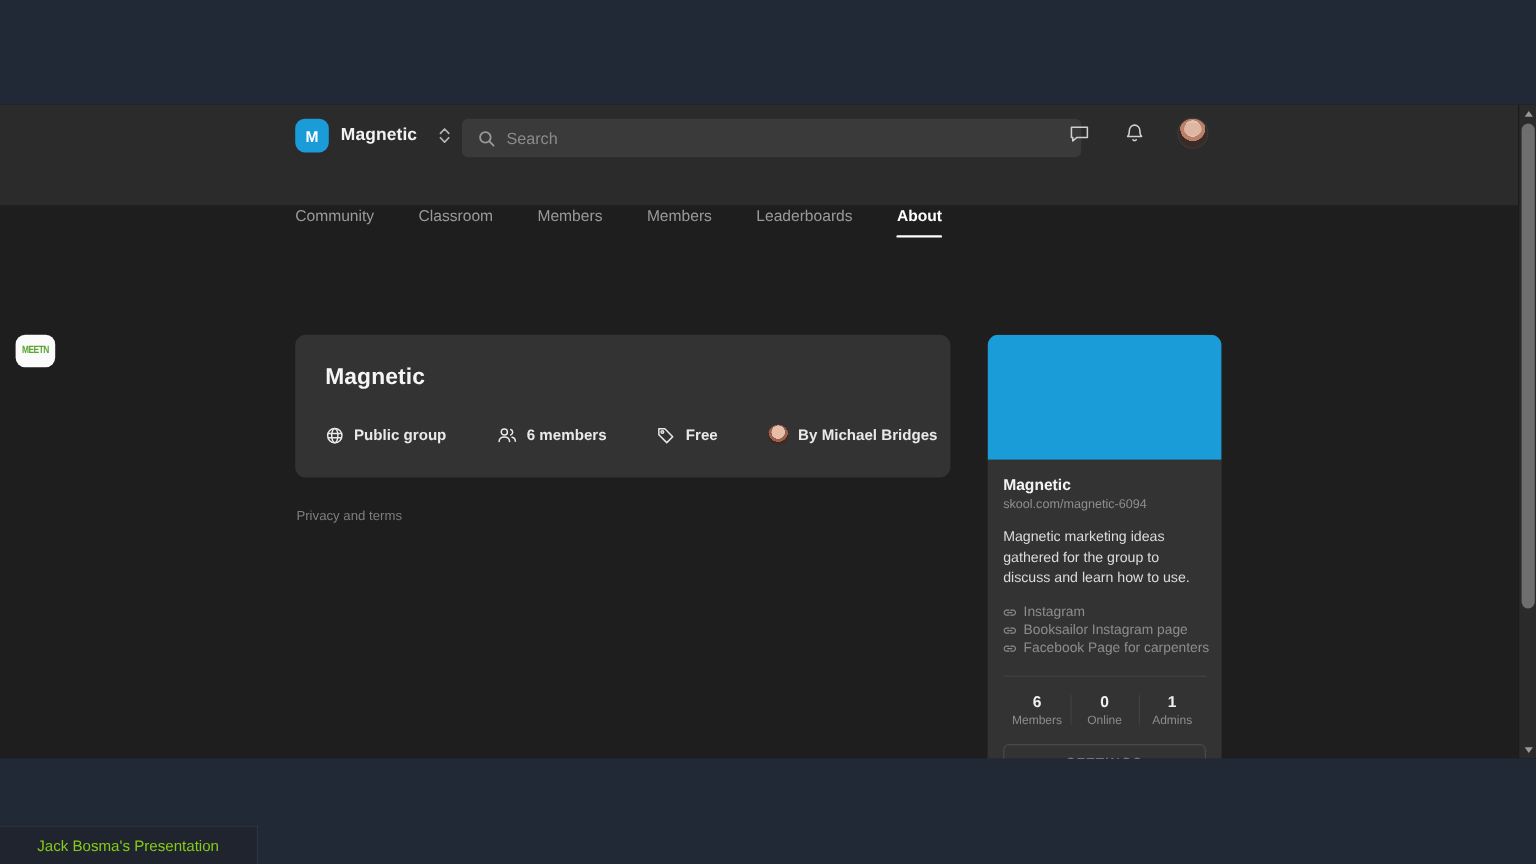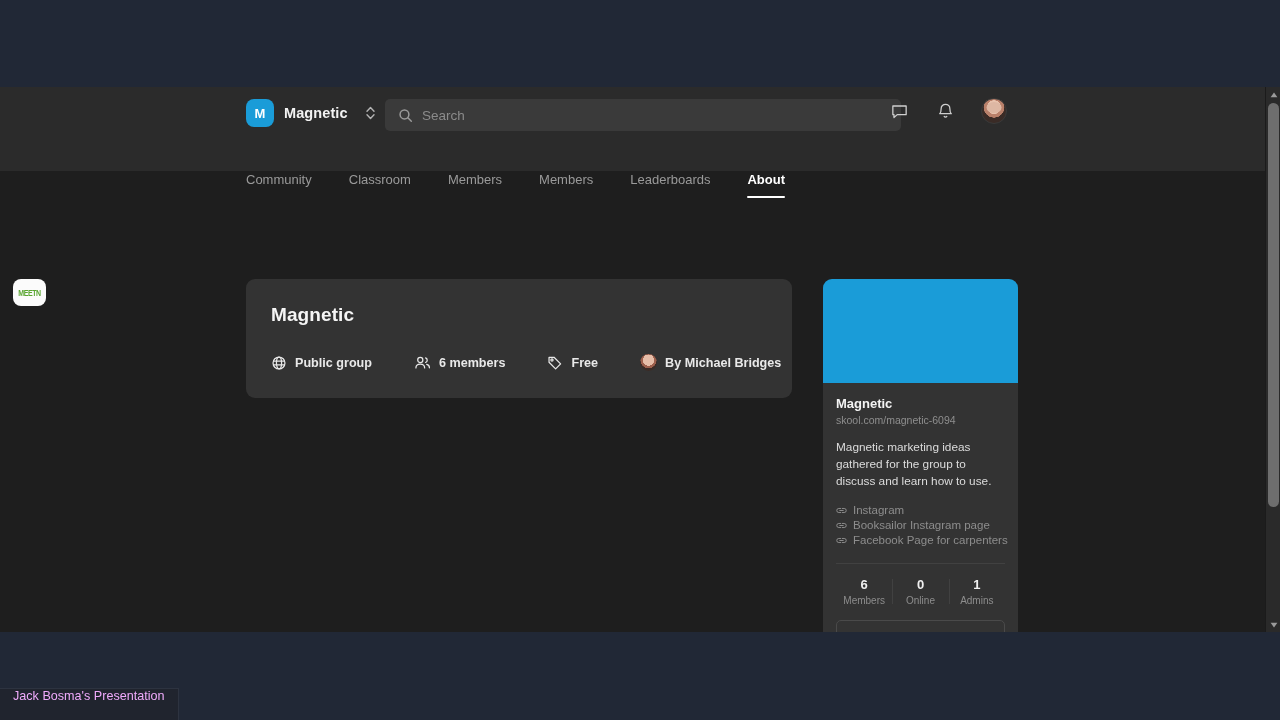--- a/index.html
+++ b/index.html
@@ -189,24 +189,24 @@
   #sb-thumb {
     position: absolute; left: 2px; top: 16px;
     width: 11px; height: 404px;
     background: #6e6e6e; border-radius: 6px; cursor: grab;
   }
   #sb-down { position:absolute; left:0; bottom:0; }
 
   
   #tooltip {
     position: absolute; left: 0; bottom: 0;
-    height: 32px; padding: 0 13px;
+    height: 32px; padding: 0 31px;
     background: #20242e;
-    display: flex; 
-    color: #f0abfc; font-size: 12.6px;
+    display: flex; align-items: center;
+    color: #84cc16; font-size: 12.6px;
     border-top: 1px solid #2d3340;
     border-right: 1px solid #2d3340;
   }
 </style>
 </head>
 <body>
 
 <div id="desktop">
 
   <div id="viewport">
@@ -309,20 +309,21 @@
             </div>
 
             <div class="meta-item">
               <span class="meta-avatar"></span>
               <span class="meta-text">By Michael Bridges</span>
             </div>
 
           </div>
         </div>
 
+        <div class="privacy">Privacy and terms</div>
       </div>
 
       <div id="right">
         <div class="side-card">
           <div class="cover"></div>
           <div class="side-body">
             <div class="side-title">Magnetic</div>
             <div class="side-url">skool.com/magnetic-6094</div>
             <div class="side-desc">Magnetic marketing ideas gathered for the group to discuss and learn how to use.</div>
 

